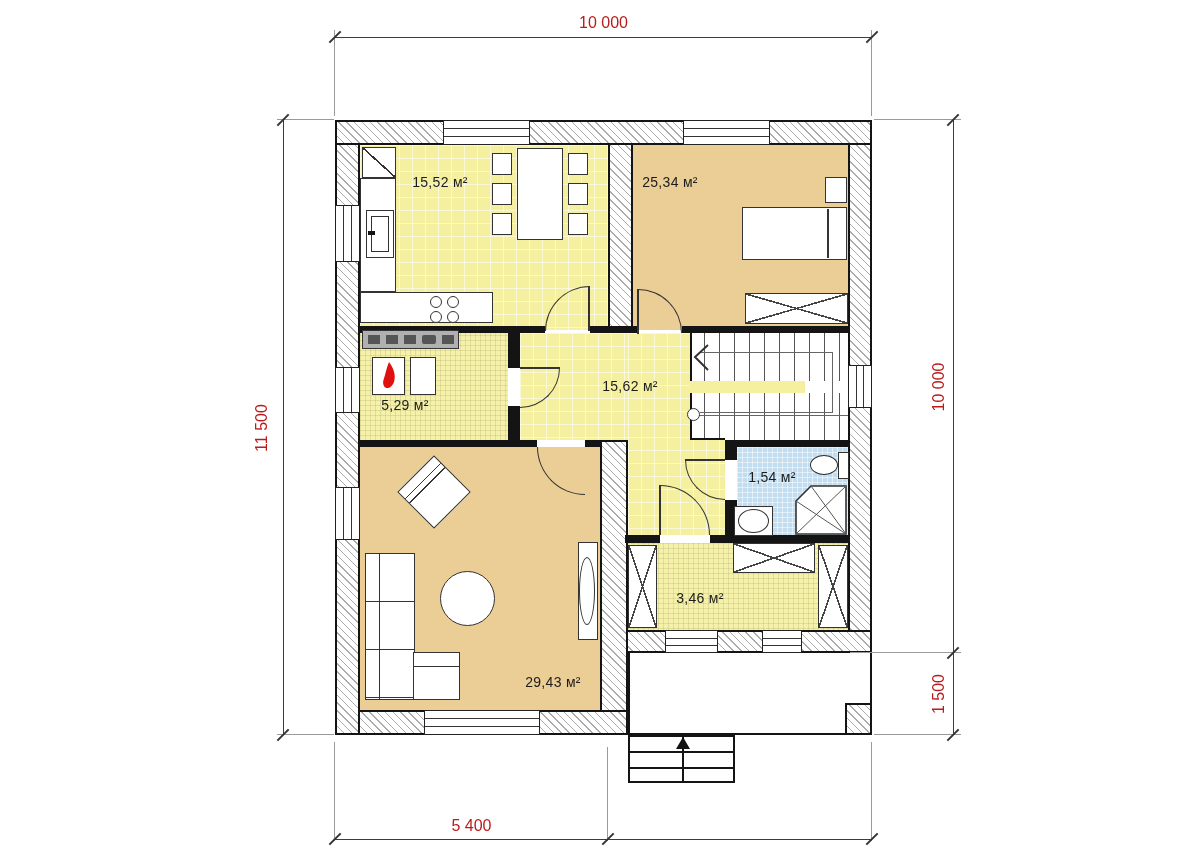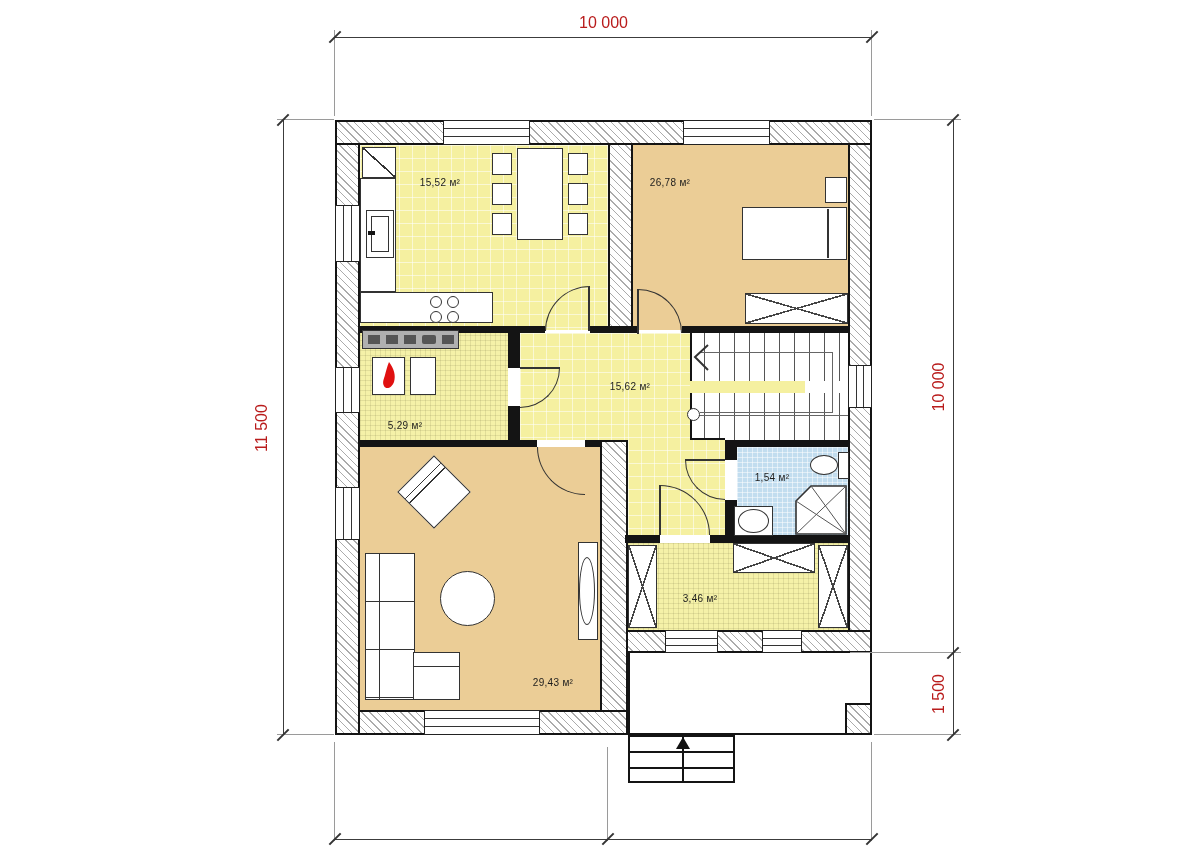--- a/index.html
+++ b/index.html
@@ -49,21 +49,21 @@
   
   .treads{background-image:repeating-linear-gradient(90deg,transparent 0 14px,#555 14px 15px);}
   .thin{background:#666;}
   .blk{background:#141414;}
   
   .dimline{background:#3c3c3c;}
   .extline{background:#9a9a9a;}
   .tick{width:16px;height:2px;background:#333;transform:translate(-8px,-1px) rotate(-45deg);}
   .dimlab{font-size:16px;color:#b91c1c;display:flex;align-items:center;justify-content:center;white-space:nowrap;}
   .vert span{transform:rotate(-90deg);display:block;white-space:nowrap;}
-  .arealab{font-size:10px;color:#1c1c1c;display:flex;align-items:center;justify-content:center;white-space:nowrap;letter-spacing:.3px;}
+  .arealab{font-size:14px;color:#1c1c1c;display:flex;align-items:center;justify-content:center;white-space:nowrap;letter-spacing:.3px;}
   .sofaV{background-image:linear-gradient(90deg,transparent 13px,#333 13px 14px,transparent 14px),
          repeating-linear-gradient(transparent 0 47px,#333 47px 48px);}
   .sofaH{background-image:linear-gradient(transparent 13px,#333 13px 14px,transparent 14px);}
   .chairlines{background-image:linear-gradient(90deg,transparent 9px,#333 9px 10px,transparent 10px 15px,#333 15px 16px,transparent 16px);}
   .diag{background-image:linear-gradient(to top right,transparent calc(50% - .8px),#333 calc(50% - .8px) calc(50% + .8px),transparent calc(50% + .8px));}
   .round{border-radius:50%;}
   .tri-up{width:0;height:0;border-left:7px solid transparent;border-right:7px solid transparent;border-bottom:12px solid #111;background:none;}
 </style>
 </head>
 <body>
@@ -200,22 +200,22 @@
 
   <div class="abs" style="left:628px;top:653px;width:244px;height:82px;border:2px solid #141414;border-top:none;background:#fff"></div>
   <div class="abs wall" style="left:845px;top:703px;width:27px;height:32px"></div>
   <div class="abs" style="left:628px;top:735px;width:107px;height:48px;border:2px solid #141414;background:#fff"></div>
   <div class="abs blk" style="left:630px;top:751px;width:103px;height:2px"></div>
   <div class="abs blk" style="left:630px;top:767px;width:103px;height:2px"></div>
   <div class="abs" style="left:682px;top:737px;width:1.5px;height:44px;background:#141414"></div>
   <div class="abs tri-up" style="left:676px;top:737px"></div>
 
   <div class="abs arealab" style="left:380px;top:173px;width:120px;height:18px">15,52 м²</div>
-  <div class="abs arealab" style="left:610px;top:173px;width:120px;height:18px">26,78 м²</div>
-  <div class="abs arealab" style="left:350px;top:416px;width:110px;height:18px">5,29 м²</div>
+  <div class="abs arealab" style="left:610px;top:173px;width:120px;height:18px">25,34 м²</div>
+  <div class="abs arealab" style="left:350px;top:396px;width:110px;height:18px">5,29 м²</div>
   <div class="abs arealab" style="left:570px;top:377px;width:120px;height:18px">15,62 м²</div>
   <div class="abs arealab" style="left:722px;top:468px;width:100px;height:18px">1,54 м²</div>
   <div class="abs arealab" style="left:645px;top:589px;width:110px;height:18px">3,46 м²</div>
   <div class="abs arealab" style="left:493px;top:673px;width:120px;height:18px">29,43 м²</div>
 
   <div class="abs extline" style="left:334px;top:30px;width:1px;height:86px"></div>
   <div class="abs extline" style="left:871px;top:30px;width:1px;height:86px"></div>
   <div class="abs dimline" style="left:335px;top:37px;width:537px;height:1.2px"></div>
   <div class="abs tick" style="left:335px;top:37px"></div>
   <div class="abs tick" style="left:872px;top:37px"></div>
@@ -245,14 +245,15 @@
       <span>1 500</span>
     </div>
 
   <div class="abs extline" style="left:334px;top:742px;width:1px;height:99px"></div>
   <div class="abs extline" style="left:607px;top:747px;width:1px;height:94px"></div>
   <div class="abs extline" style="left:871px;top:742px;width:1px;height:99px"></div>
   <div class="abs dimline" style="left:335px;top:839px;width:537px;height:1.2px"></div>
   <div class="abs tick" style="left:335px;top:839px"></div>
   <div class="abs tick" style="left:608px;top:839px"></div>
   <div class="abs tick" style="left:872px;top:839px"></div>
+  <div class="abs dimlab" style="left:335px;top:815px;width:273px;height:22px">5 400</div>
 
 </div>
 
 </body></html>

